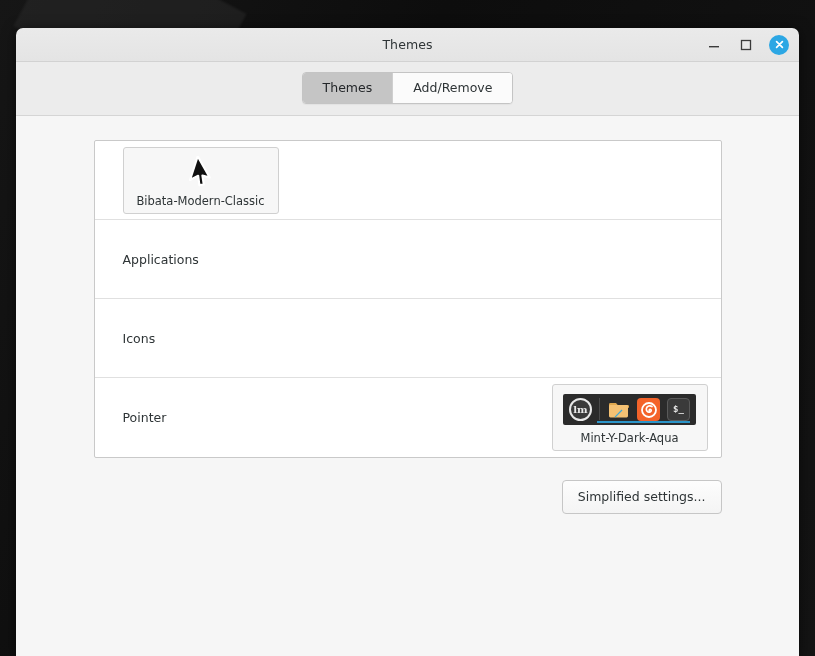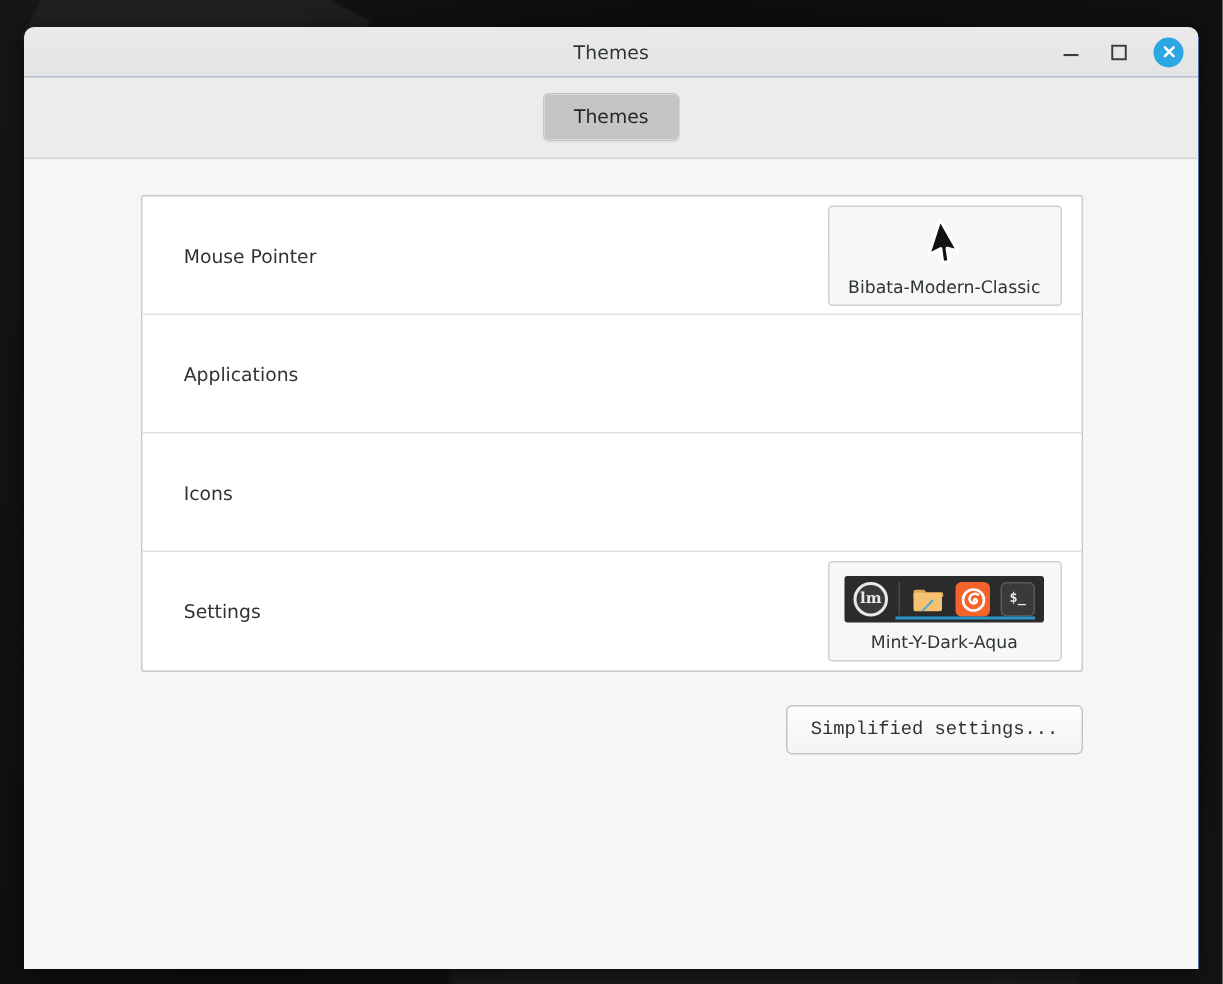--- a/index.html
+++ b/index.html
@@ -33,23 +33,23 @@
     left: 300px; bottom: -30px;
     width: 420px; height: 60px;
     background: #232323;
     opacity: .5;
     filter: blur(2px);
   }
 
   
   .window {
     position: absolute;
-    left: 16px; top: 18px;
+    left: 16px; top: 28px;
     width: 783px; height: 628px;
-    background: #3b82f6;
+    background: #000000;
     border-radius: 7px 7px 0 0;
     box-shadow: 0 2px 14px rgba(0,0,0,.55);
     overflow: hidden;
     display: flex;
     flex-direction: column;
   }
   .titlebar {
     height: 34px;
     background: linear-gradient(#eaeaea, #e4e4e4);
     border-bottom: 1px solid #d2d2d2;
@@ -273,21 +273,20 @@
     justify-content: flex-end;
   }
   .simplified-btn {
     border: 1px solid #c6c6c6;
     border-radius: 4px;
     background: linear-gradient(#fdfdfd, #f4f4f4);
     padding: 8px 15px 9px;
     font-size: 12.5px;
     color: #2e3436;
     cursor: default;
-    font-family: Liberation Mono, monospace;
   }
 </style>
 </head>
 <body>
 
 <div class="desktop-bg"></div>
 
 <div class="window">
 
   <div class="titlebar">
@@ -307,49 +306,49 @@
         <svg width="11" height="11" viewBox="0 0 11 11">
           <path d="M2.6 2.6 L8.4 8.4 M8.4 2.6 L2.6 8.4" stroke="#ffffff" stroke-width="1.7" stroke-linecap="round"></path>
         </svg>
       </div>
     </div>
   </div>
 
   <div class="tabbar-wrap">
     <div class="tabbar">
       <div class="tab active">Themes</div>
+      <div class="tab">Add/Remove</div>
     </div>
   </div>
 
   <div class="content">
 
     <div class="list-frame">
 
       <div class="row">
-        <div class="row-label">Mouse Pointer</div>
         <div class="thumb-btn">
           <div class="preview">
             <svg class="cursor-svg" width="26" height="32" viewBox="0 0 26 32">
               <path d="M5 2 L5 27 L11.5 20.5 L15.5 29 L19.5 27 L15.5 19 L23 18.5 Z" fill="#111" stroke="#ffffff" stroke-width="2.2" stroke-linejoin="round" transform="rotate(18 13 16)"></path>
             </svg>
           </div>
           <div class="thumb-caption">Bibata-Modern-Classic</div>
         </div>
       </div>
 
       <div class="row">
         <div class="row-label">Applications</div>
       </div>
 
       <div class="row">
         <div class="row-label">Icons</div>
       </div>
 
       <div class="row">
-        <div class="row-label">Settings</div>
+        <div class="row-label">Pointer</div>
         <div class="thumb-btn">
           <div class="preview">
             <div class="panel-preview">
               <div class="mint-logo">
                   <span>lm</span>
                 </div>
               <div class="panel-sep"></div>
               <div class="panel-icon">
                 <svg width="21" height="18" viewBox="0 0 21 18">
                   <path d="M1 3.5 a1.4 1.4 0 0 1 1.4 -1.4 h5.6 l1.7 1.8 h9.9 a1.4 1.4 0 0 1 1.4 1.4 v1.5 h-20 z" fill="#e0a84f"></path>

